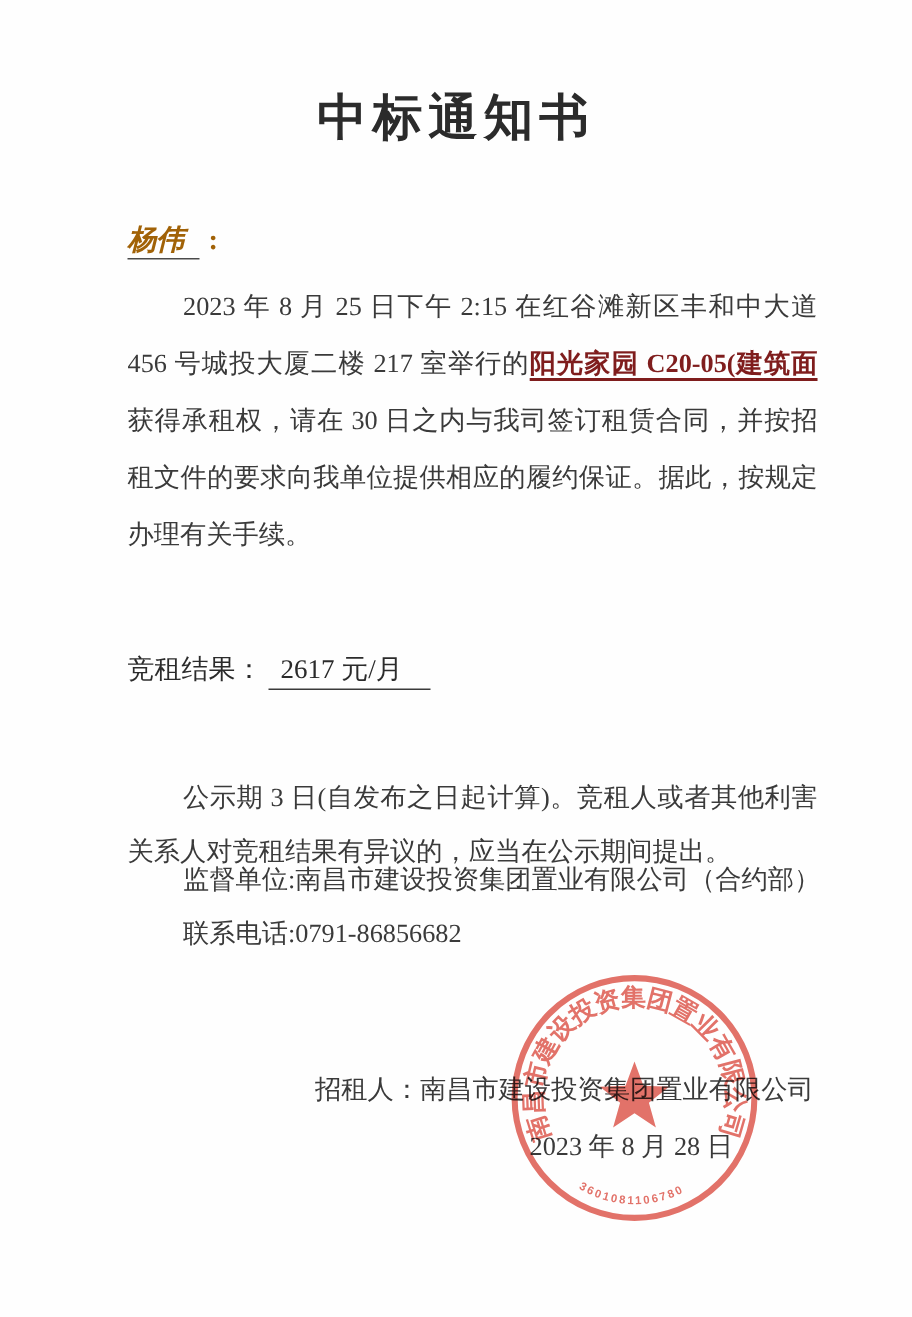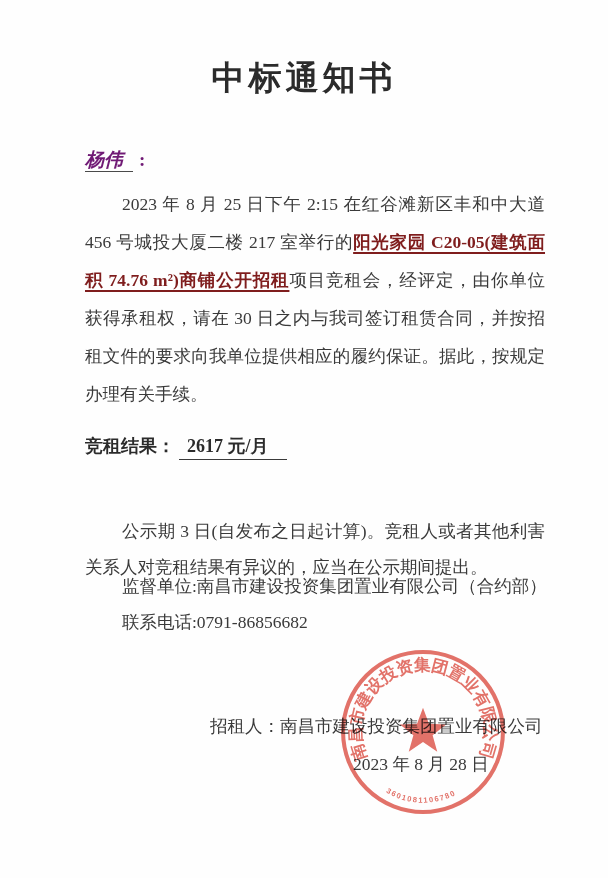--- a/index.html
+++ b/index.html
@@ -11,21 +11,21 @@
     overflow:hidden;
   }
   .page{position:relative;width:584px;height:878px;}
   .doc-title{
     position:absolute;top:56px;left:0;width:608px;
     text-align:center;font-size:33px;font-weight:bold;
     letter-spacing:4px;color:#2b2b2b;
   }
   .addressee{
     position:absolute;top:147px;left:85px;
-    font-size:19px;font-weight:bold;color:#701a75;
+    font-size:19px;font-weight:bold;color:#a16207;
     font-style:italic;
   }
   .addressee .name{
     border-bottom:1.5px solid #4a4a4a;
     padding:0 10px 1px 0;
   }
   .addressee .colon{margin-left:6px;font-style:normal;}
   .para{position:absolute;left:85px;width:460px;font-size:17.5px;}
   .para1{top:185px;line-height:38px;}
   .para2{top:500px;line-height:36px;margin-top:13px;}
@@ -33,21 +33,21 @@
   .lline{text-align:left;text-align-last:auto;}
   .ind{text-indent:37px;}
   .bold-u{
     font-weight:bold;color:#7f1d1d;
     text-decoration:underline;
     text-decoration-thickness:1.5px;
     text-underline-offset:4px;
   }
   .result-line{
     position:absolute;top:434px;left:85px;
-    font-size:18px;font-weight:bold;color:#2b2b2b;
+    font-size:18px;font-weight:normal;color:#2b2b2b;
   }
   .result-line .val{
     display:inline-block;
     border-bottom:1.5px solid #3a3a3a;
     padding:0 18px 1px 8px;
     margin-left:4px;
   }
   .supervisor-line{position:absolute;top:574px;left:122px;font-size:17.5px;text-align:right;}
   .phone-line{position:absolute;top:610px;left:122px;font-size:17.5px;}
   .lessor-line{position:absolute;top:714px;left:210px;font-size:17.5px;}
@@ -70,21 +70,20 @@
 
   <div class="doc-title">中标通知书</div>
 
   <div class="addressee">
     <span class="name">杨伟</span><span class="colon">:</span>
   </div>
 
   <div class="para para1">
     <div class="jline ind">2023 年 8 月 25 日下午 2:15 在红谷滩新区丰和中大道</div>
     <div class="jline"><span>456 号城投大厦二楼 217 室举行的</span><span class="bold-u">阳光家园 C20-05(建筑面</span></div>
-    <div class="jline"><span class="bold-u">积 74.76 m²)商铺公开招租</span><span>项目竞租会，经评定，由你单位</span></div>
     <div class="jline">获得承租权，请在 30 日之内与我司签订租赁合同，并按招</div>
     <div class="jline">租文件的要求向我单位提供相应的履约保证。据此，按规定</div>
     <div class="lline">办理有关手续。</div>
   </div>
 
   <div class="result-line">
     <span>竞租结果：</span><span class="val">2617 元/月</span>
   </div>
 
   <div class="para para2">

